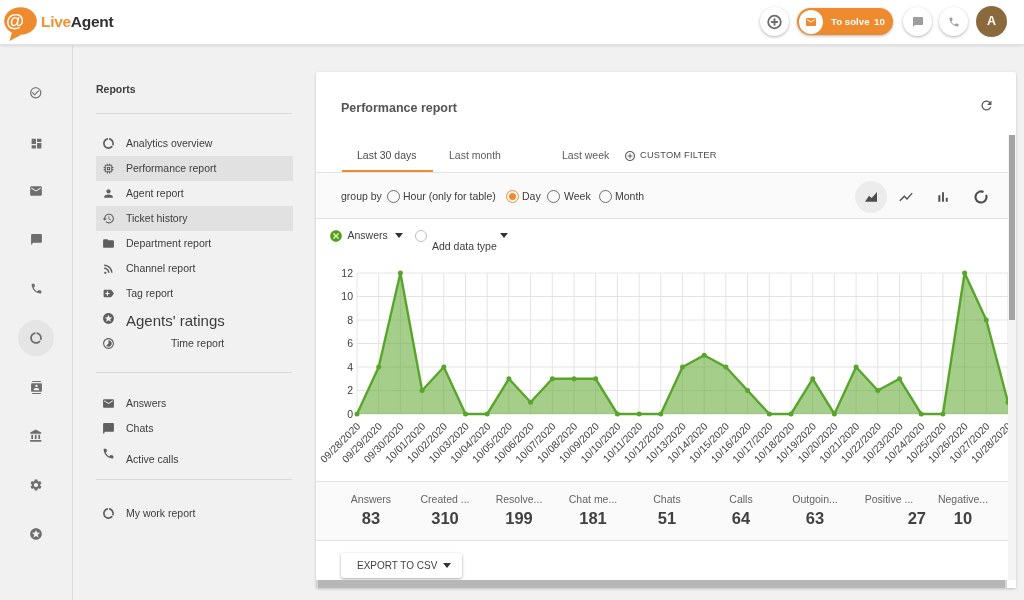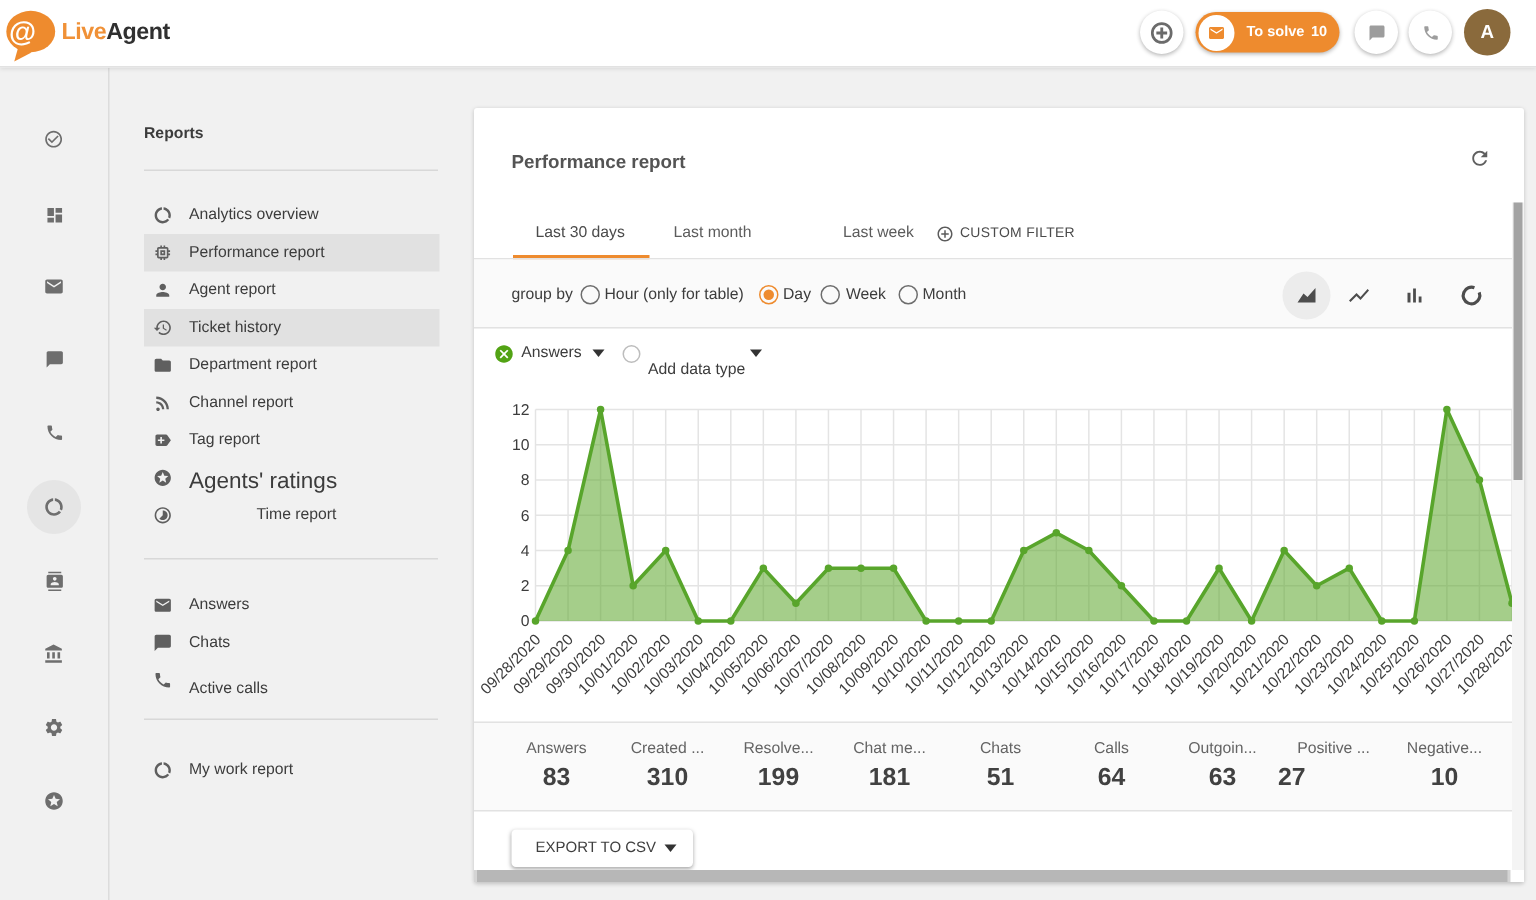--- a/index.html
+++ b/index.html
@@ -370,21 +370,21 @@
     <div style="position:absolute;left:166.0px;top:436.7px;width:74px;text-align:center;font-size:16.5px;font-weight:bold;color:#414141;white-space:nowrap;">199</div>
     <div style="position:absolute;left:240.0px;top:421.2px;width:74px;text-align:center;font-size:10.5px;font-weight:normal;color:#646464;white-space:nowrap;">Chat me...</div>
     <div style="position:absolute;left:240.0px;top:436.7px;width:74px;text-align:center;font-size:16.5px;font-weight:bold;color:#414141;white-space:nowrap;">181</div>
     <div style="position:absolute;left:314.0px;top:421.2px;width:74px;text-align:center;font-size:10.5px;font-weight:normal;color:#646464;white-space:nowrap;">Chats</div>
     <div style="position:absolute;left:314.0px;top:436.7px;width:74px;text-align:center;font-size:16.5px;font-weight:bold;color:#414141;white-space:nowrap;">51</div>
     <div style="position:absolute;left:388.0px;top:421.2px;width:74px;text-align:center;font-size:10.5px;font-weight:normal;color:#646464;white-space:nowrap;">Calls</div>
     <div style="position:absolute;left:388.0px;top:436.7px;width:74px;text-align:center;font-size:16.5px;font-weight:bold;color:#414141;white-space:nowrap;">64</div>
     <div style="position:absolute;left:462.0px;top:421.2px;width:74px;text-align:center;font-size:10.5px;font-weight:normal;color:#646464;white-space:nowrap;">Outgoin...</div>
     <div style="position:absolute;left:462.0px;top:436.7px;width:74px;text-align:center;font-size:16.5px;font-weight:bold;color:#414141;white-space:nowrap;">63</div>
     <div style="position:absolute;left:536.0px;top:421.2px;width:74px;text-align:center;font-size:10.5px;font-weight:normal;color:#646464;white-space:nowrap;">Positive ...</div>
-    <div style="position:absolute;left:536.0px;top:436.7px;width:74px;text-align:left;font-size:16.5px;font-weight:bold;color:#414141;white-space:nowrap;">27</div>
+    <div style="position:absolute;left:536.0px;top:436.7px;width:74px;text-align:right;font-size:16.5px;font-weight:bold;color:#414141;white-space:nowrap;">27</div>
     <div style="position:absolute;left:610.0px;top:421.2px;width:74px;text-align:center;font-size:10.5px;font-weight:normal;color:#646464;white-space:nowrap;">Negative...</div>
     <div style="position:absolute;left:610.0px;top:436.7px;width:74px;text-align:center;font-size:16.5px;font-weight:bold;color:#414141;white-space:nowrap;">10</div>
 <div style="position:absolute;left:0;top:468px;width:700px;height:1px;background:#e2e2e2"></div>
 <div style="position:absolute;left:24.5px;top:481px;width:121px;height:25px;background:#fff;border-radius:3px;box-shadow:0 1px 3px rgba(0,0,0,.35)">
   <div style="position:absolute;left:16.5px;top:6.5px;font-size:10px;font-weight:normal;color:#3f3f3f;white-space:nowrap;">EXPORT TO CSV</div>
   <span style="position:absolute;left:102px;top:10px;width:0;height:0;border-left:4.5px solid transparent;border-right:4.5px solid transparent;border-top:5px solid #333"></span>
 </div>
 <div style="position:absolute;left:0px;top:508px;width:700px;height:8px;background:#d4d4d4"></div>
 <div style="position:absolute;left:2px;top:508px;width:687px;height:8px;background:#b7b7b7"></div>
 <div style="position:absolute;left:691px;top:507px;width:9px;height:9px;background:#fff"></div>

